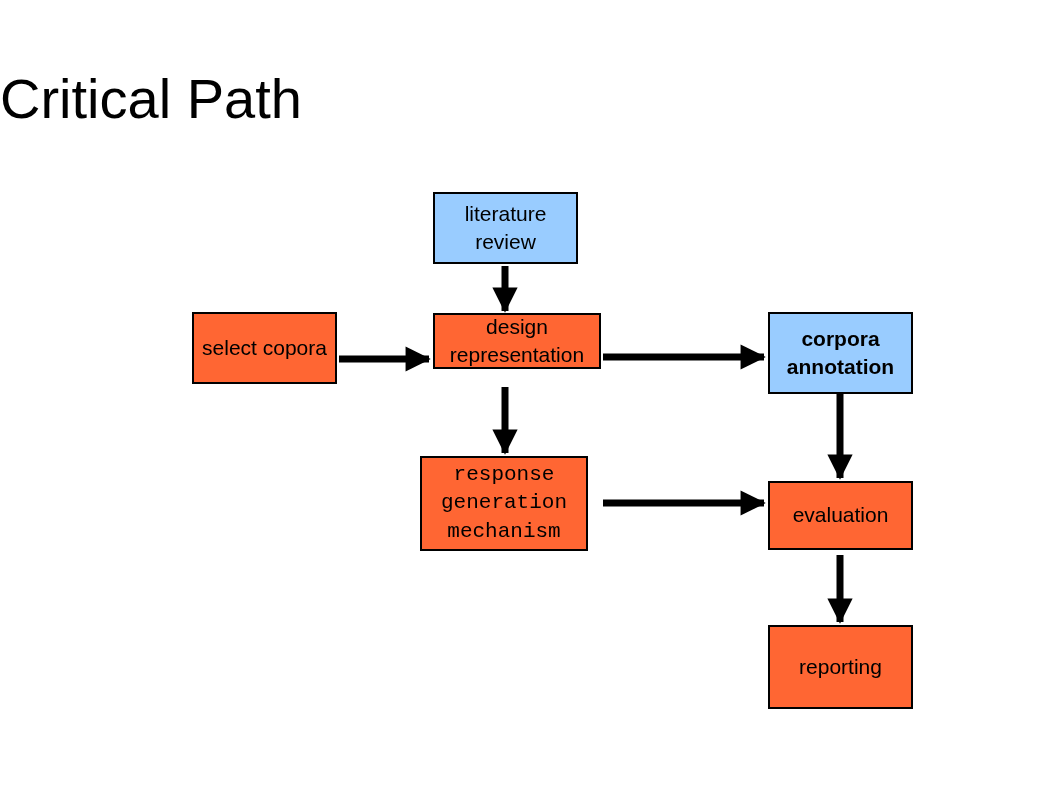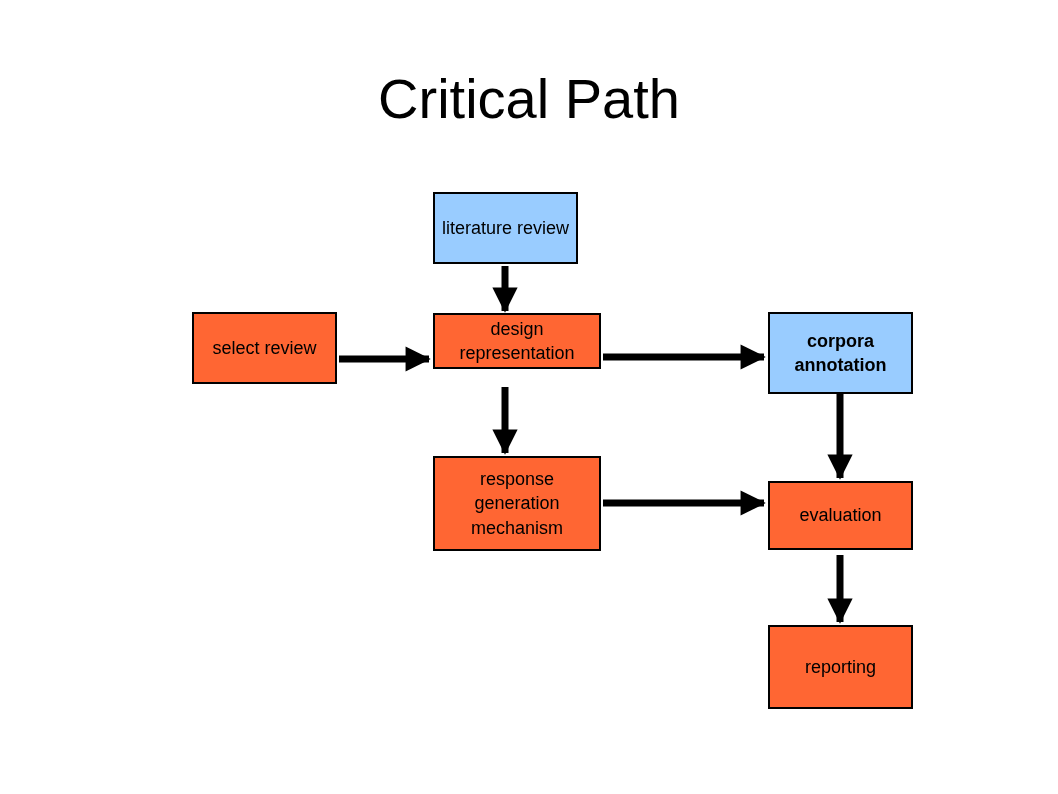--- a/index.html
+++ b/index.html
@@ -14,47 +14,46 @@
     height: 794px;
     background: #ffffff;
     overflow: hidden;
   }
   .slide-title {
     position: absolute;
     left: 0;
     top: 66px;
     width: 100%;
     margin: 0;
-    text-align: center;
     font-size: 56px;
     font-weight: 400;
     color: #000000;
     letter-spacing: 0px;
   }
   .node {
     position: absolute;
     box-sizing: border-box;
     border: 2px solid #000000;
     display: flex;
     align-items: center;
     justify-content: center;
     text-align: center;
-    font-size: 18px;
+    font-size: 21px;
     line-height: 1.35;
     color: #000000;
     padding: 2px 6px;
   }
   .node.orange { background: #FF6633; }
   .node.blue   { background: #99CCFF; }
 
   .n-literature { left: 433px; top: 192px; width: 145px; height: 72px; }
   .n-select     { left: 192px; top: 312px; width: 145px; height: 72px; }
   .n-design     { left: 433px; top: 313px; width: 168px; height: 56px; }
   .n-corpora    { left: 768px; top: 312px; width: 145px; height: 82px; font-weight: bold; }
-  .n-response   { left: 433px; top: 456px; width: 168px; height: 95px; }
+  .n-response   { left: 420px; top: 456px; width: 168px; height: 95px; font-family: Liberation Mono, monospace; }
   .n-evaluation { left: 768px; top: 481px; width: 145px; height: 69px; }
   .n-reporting  { left: 768px; top: 625px; width: 145px; height: 84px; }
 
   .edges-layer {
     position: absolute;
     left: 0;
     top: 0;
     width: 1058px;
     height: 794px;
     pointer-events: none;
@@ -81,21 +80,21 @@
     <line class="edge" x1="339" y1="359" x2="429" y2="359" marker-end="url(#ah)"></line>
     <line class="edge" x1="603" y1="357" x2="764" y2="357" marker-end="url(#ah)"></line>
     <line class="edge" x1="505" y1="387" x2="505" y2="453" marker-end="url(#ah)"></line>
     <line class="edge" x1="603" y1="503" x2="764" y2="503" marker-end="url(#ah)"></line>
     <line class="edge" x1="840" y1="386" x2="840" y2="478" marker-end="url(#ah)"></line>
     <line class="edge" x1="840" y1="555" x2="840" y2="622" marker-end="url(#ah)"></line>
   </svg>
 
   <div class="node blue n-literature">literature review</div>
 
-  <div class="node orange n-select">select review</div>
+  <div class="node orange n-select">select copora</div>
 
   <div class="node orange n-design">design representation</div>
 
   <div class="node blue n-corpora">corpora annotation</div>
 
   <div class="node orange n-response">response generation mechanism</div>
 
   <div class="node orange n-evaluation">evaluation</div>
 
   <div class="node orange n-reporting">reporting</div>

